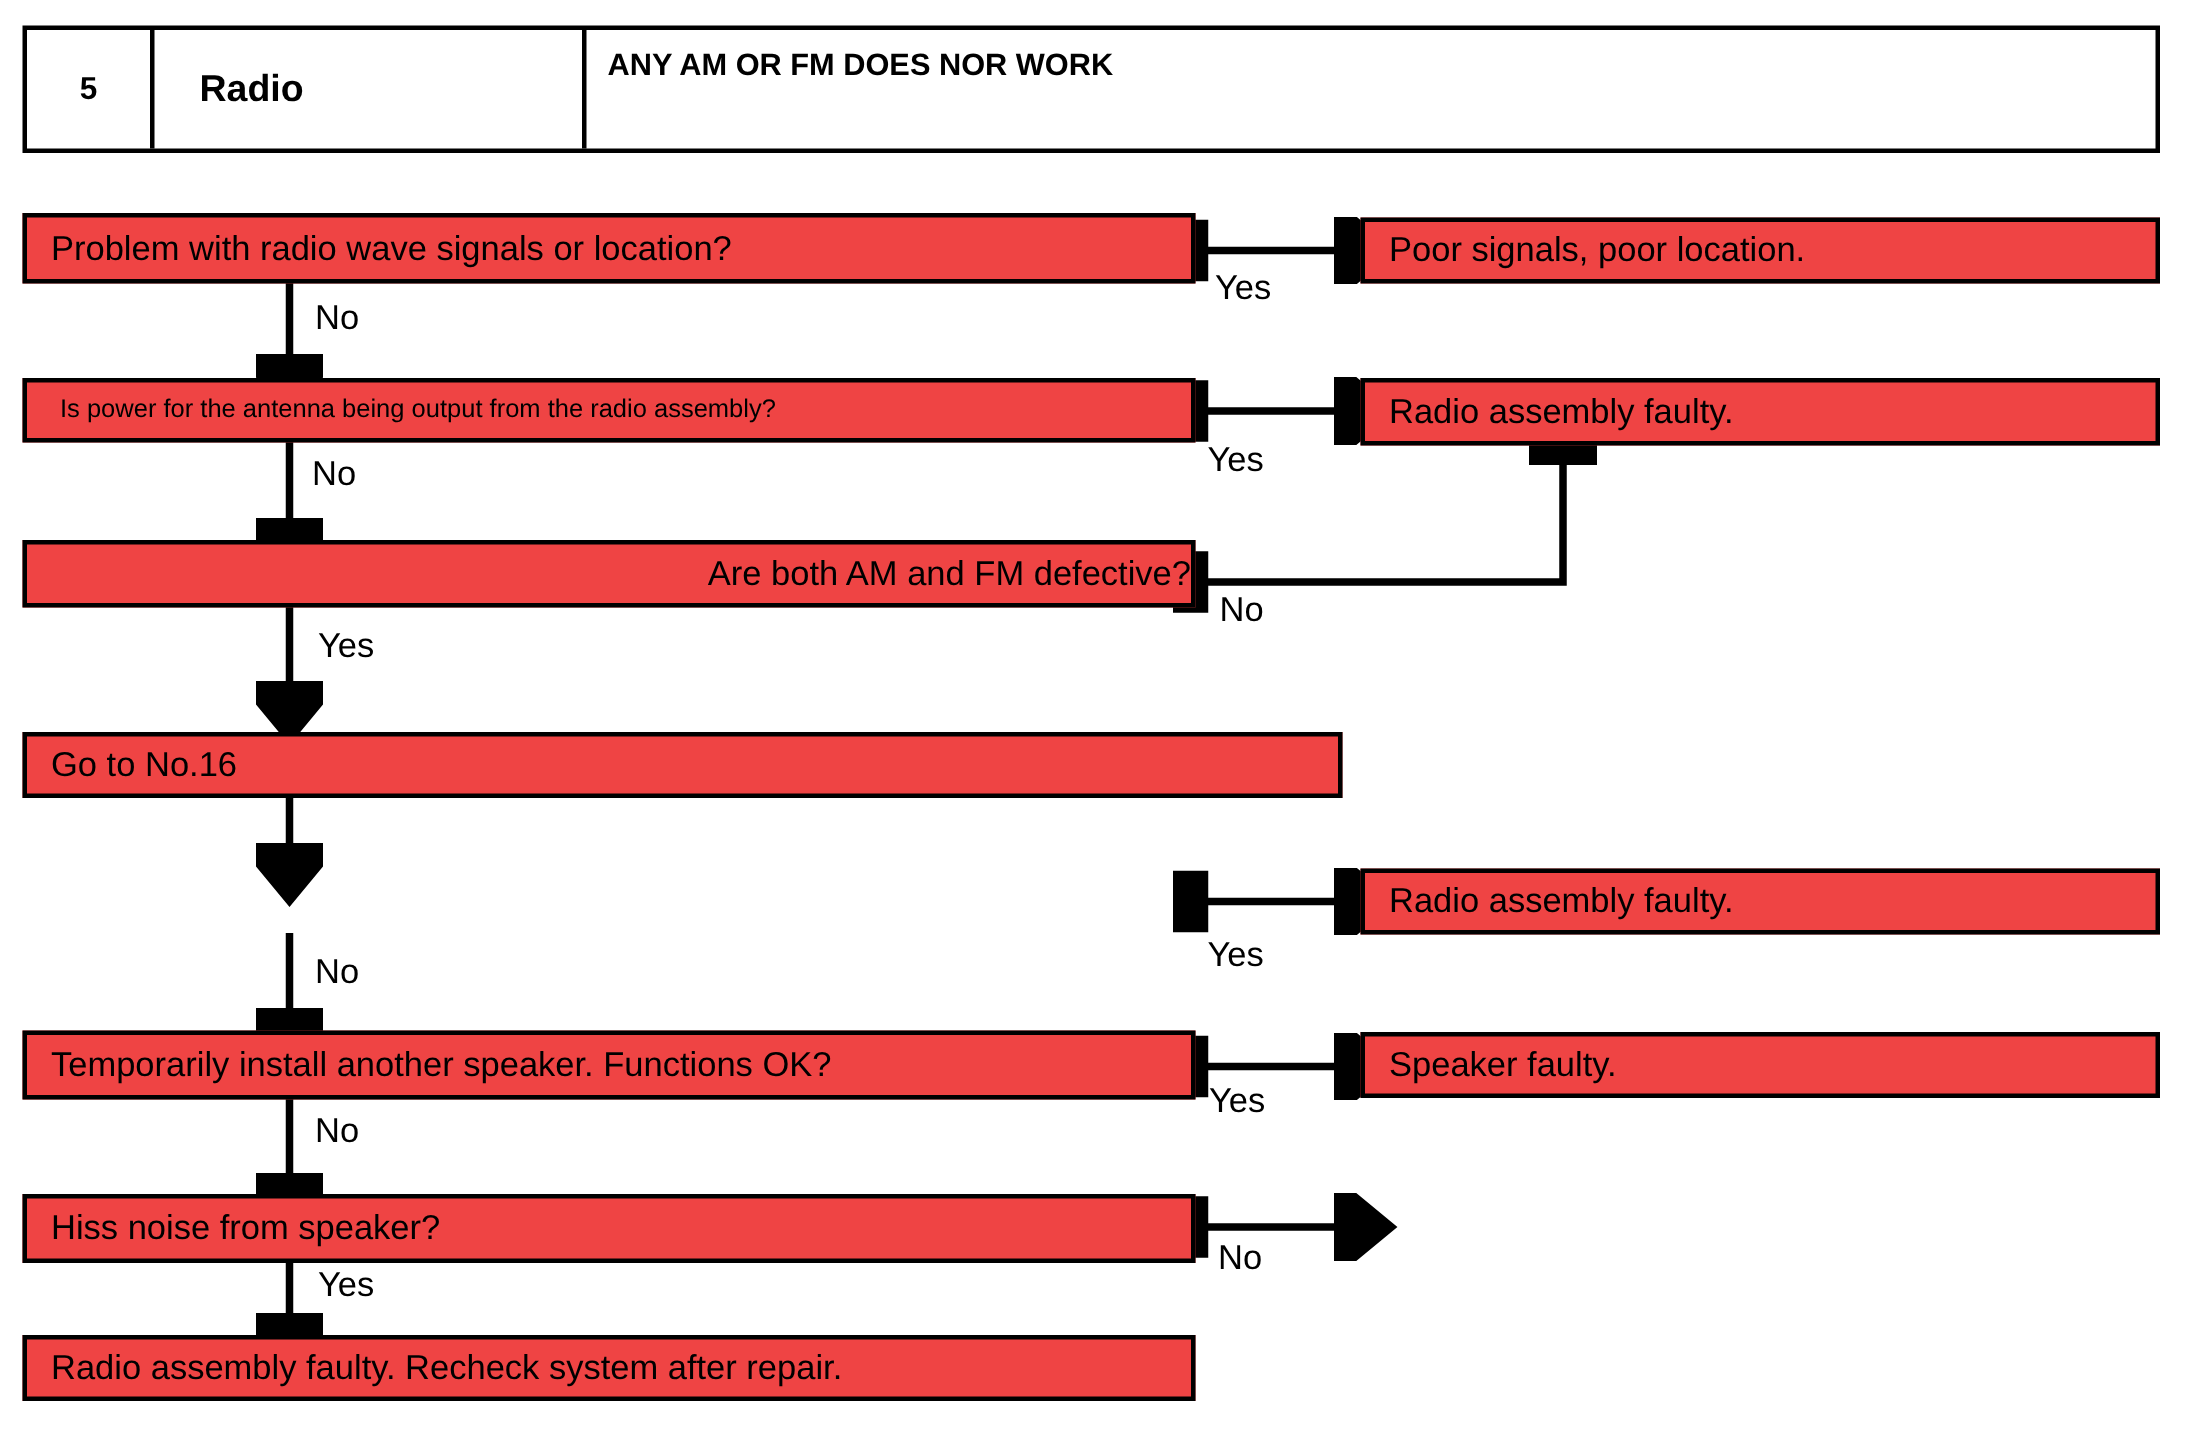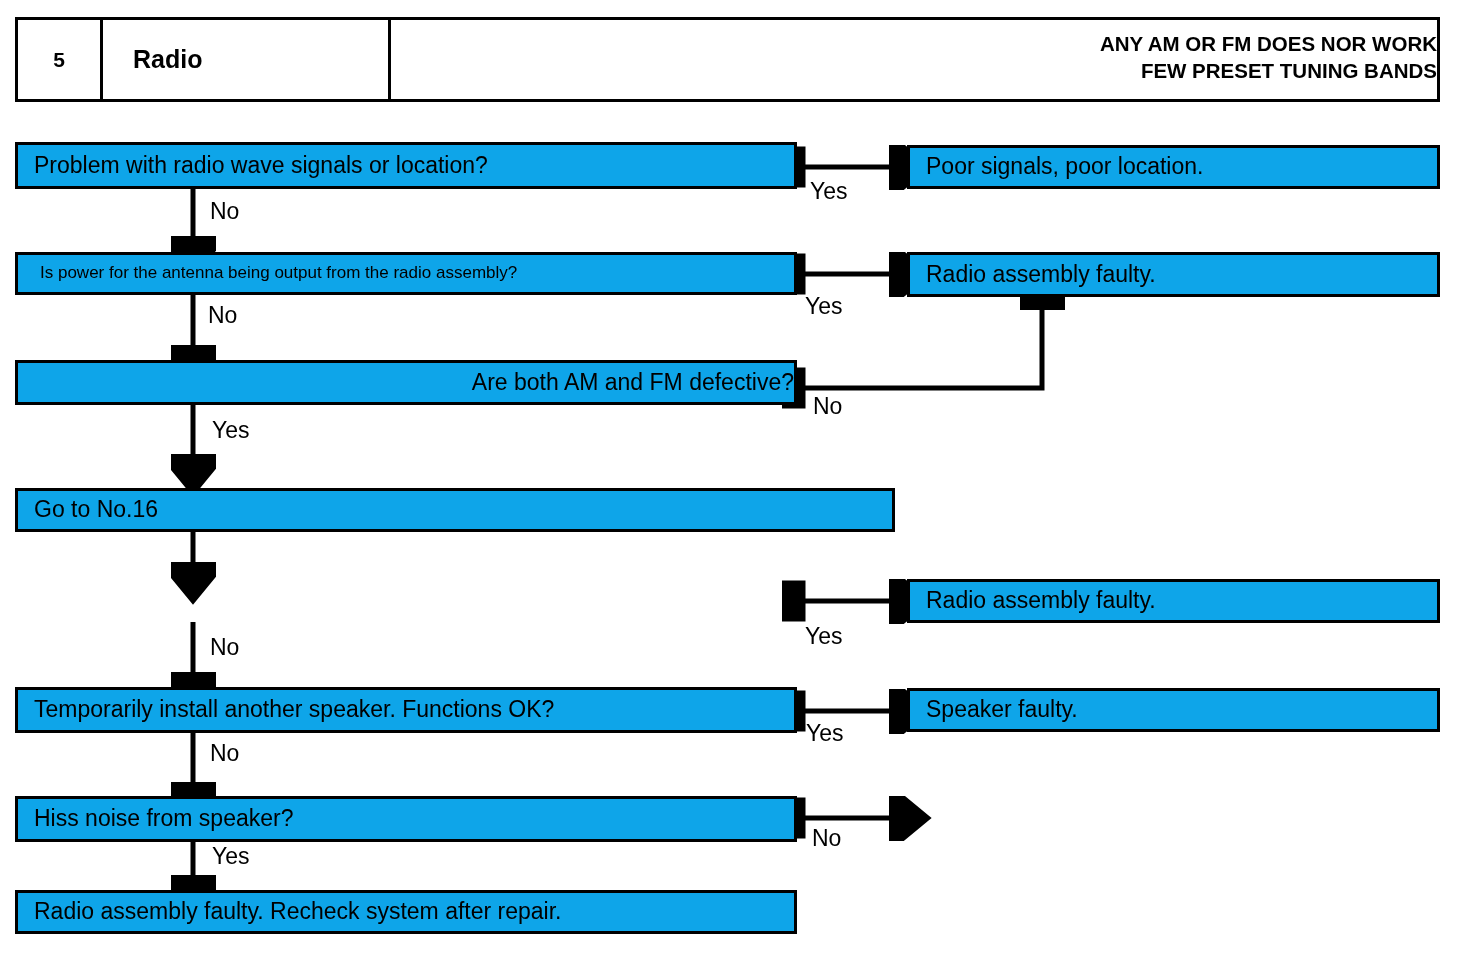--- a/index.html
+++ b/index.html
@@ -51,28 +51,28 @@
     border-right: 3px solid #000;
   }
   .hdr-symptom {
     flex: 1;
     padding-left: 14px;
     font-size: 20.5px;
     line-height: 1.32;
     display: block;
     padding-top: 10px;
   }
-  .hdr-symptom .ln { display: block; white-space: pre; text-align: right; }
+  .hdr-symptom .ln { display: block; white-space: pre; }
 
   
   .node {
     position: absolute;
     box-sizing: border-box;
     border: 3px solid #000;
-    background: #0ea5e9;
+    background: #ef4444;
     display: flex;
     align-items: center;
     padding-left: 16px;
     font-size: 23px;
     line-height: 1.18;
     white-space: pre;
   }
   .node.small-text { font-size: 17px; padding-left: 22px; }
   .node.two-line {
     display: block;
@@ -112,21 +112,20 @@
 
   <div class="header-table">
     <div class="hdr-cell hdr-no">
       <span>5</span>
     </div>
     <div class="hdr-cell hdr-system">
       <span>Radio</span>
     </div>
     <div class="hdr-cell hdr-symptom">
       <span class="ln">ANY AM OR FM DOES NOR WORK</span>
-      <span class="ln">FEW PRESET TUNING BANDS</span>
     </div>
   </div>
 
   <svg id="wires" viewBox="0 0 1472 968">
     <defs>
       <marker id="arrowDown" markerWidth="9" markerHeight="9" refX="2.4" refY="4.5" orient="auto" markerUnits="strokeWidth">
         <path d="M0,0.7 L0,8.3 L4.6,4.5 z" fill="#000" stroke="none"></path>
       </marker>
       <marker id="arrowRight" markerWidth="9" markerHeight="9" refX="2.4" refY="4.5" orient="auto" markerUnits="strokeWidth">
         <path d="M0,0.7 L0,8.3 L4.6,4.5 z" fill="#000" stroke="none"></path>

